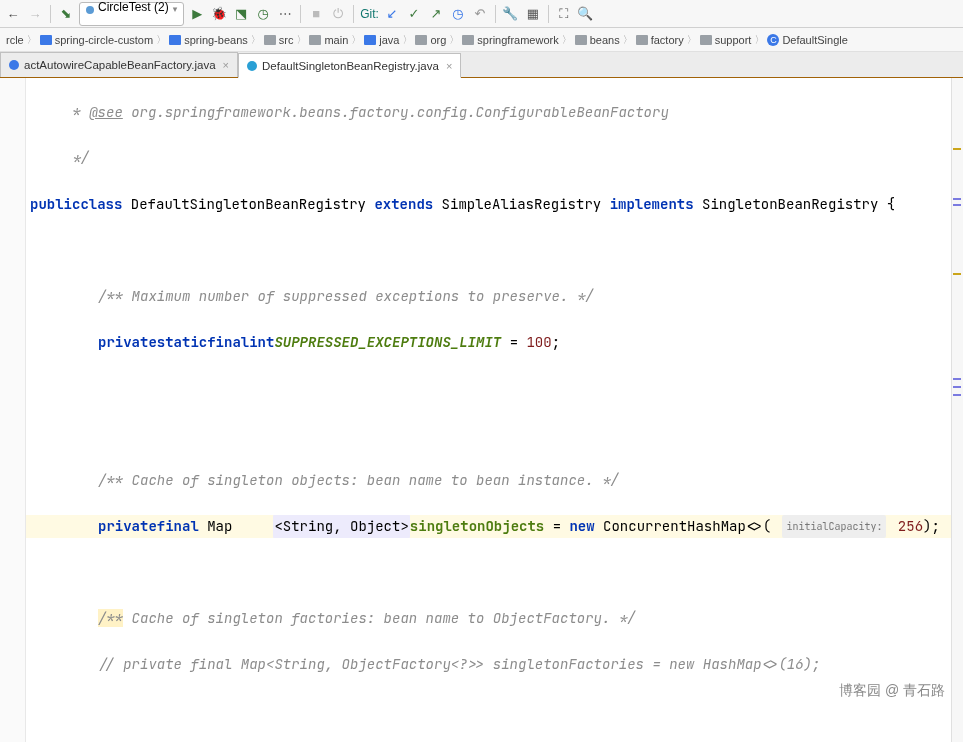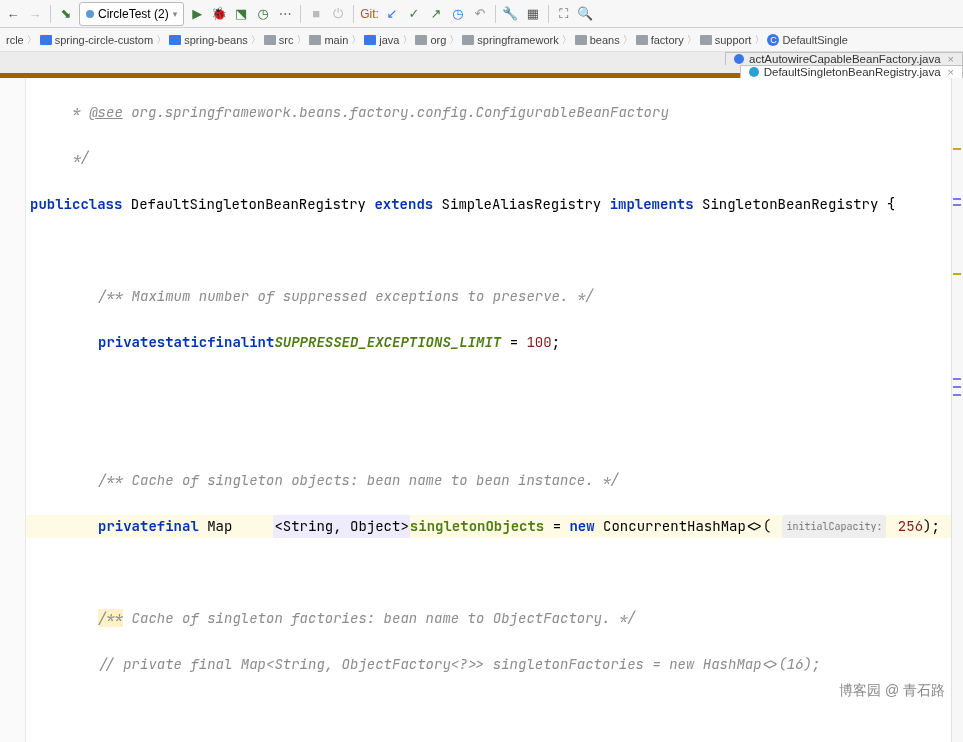--- a/index.html
+++ b/index.html
@@ -35,21 +35,21 @@
   width: 1px;
   height: 18px;
   background: #ccc;
   margin: 0 2px;
 }
 .run-config {
   border: 1px solid #bbb;
   border-radius: 3px;
   padding: 11px 6px;
   display: flex;
-  align-items: center;
+  align-items: flex-end;
   gap: 4px;
   background: #fff;
   height: 20px;
 }
 .run-config .dot {
   width: 8px; height: 8px; border-radius: 50%; background: #5b9bd5;
 }
 .breadcrumbs {
   height: 24px;
   background: #f7f7f7;
@@ -76,24 +76,23 @@
 .fi-blue { background: #3b78e7; border-radius: 1px; }
 .fi-class {
   width: 12px; height: 12px; border-radius: 50%;
   background: #3b78e7; color: #fff;
   font-size: 9px; text-align: center; line-height: 12px;
 }
 .chev { color: #999; font-size: 10px; margin: 0 -1px; }
 .tabs {
   height: 26px;
   background: #ececec;
-  border-bottom: 5px solid #a16207;
+  border-bottom: 1px solid #a16207;
   display: flex;
   align-items: flex-end;
-  flex-direction: column;
 }
 .tab {
   height: 25px;
   padding: 0 8px;
   display: flex;
   align-items: center;
   gap: 5px;
   border: 1px solid #c0c0c0;
   border-bottom: none;
   background: #ececec;
@@ -212,21 +211,21 @@
   </div>
   <span class="ico" style="color:#3d7a3d">▶</span>
   <span class="ico" style="color:#3d7a3d">🐞</span>
   <span class="ico" style="color:#3d7a3d">⬔</span>
   <span class="ico" style="color:#3d7a3d">◷</span>
   <span class="ico">⋯</span>
   <span class="sep"></span>
   <span class="ico" style="color:#bbb">■</span>
   <span class="ico" style="color:#bbb">⏻</span>
   <span class="sep"></span>
-  <span style="color:#a16207">Git:</span>
+  <span style="color:#0f766e">Git:</span>
   <span class="ico" style="color:#3b78e7">↙</span>
   <span class="ico" style="color:#3d7a3d">✓</span>
   <span class="ico" style="color:#3d7a3d">↗</span>
   <span class="ico" style="color:#3b78e7">◷</span>
   <span class="ico" style="color:#999">↶</span>
   <span class="sep"></span>
   <span class="ico" style="color:#555">🔧</span>
   <span class="ico" style="color:#555">▦</span>
   <span class="sep"></span>
   <span class="ico" style="color:#555">⛶</span>

